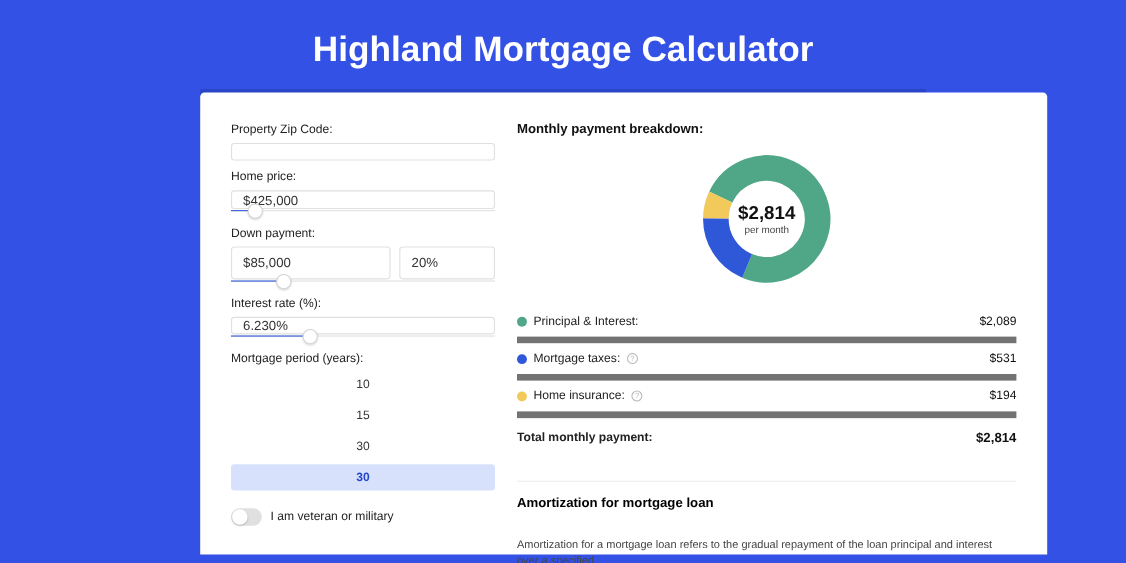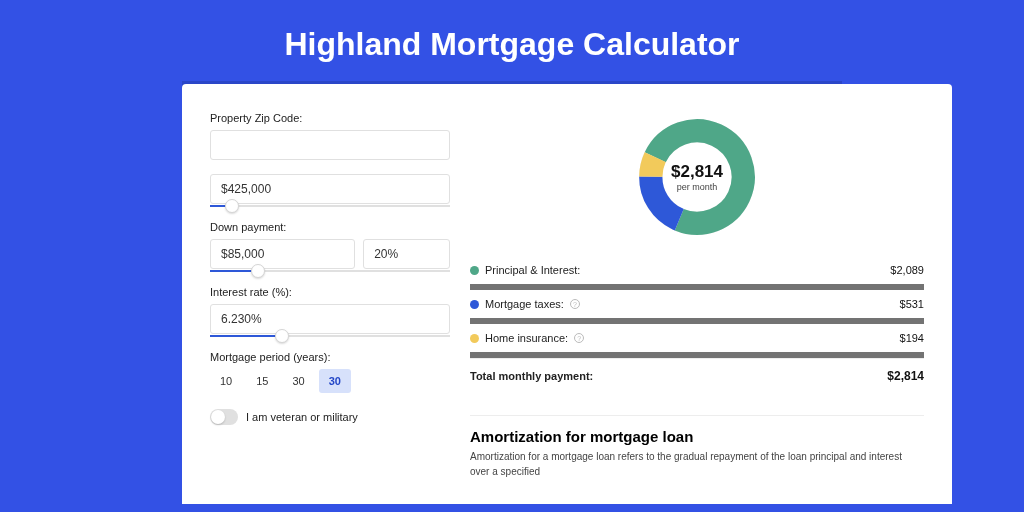--- a/index.html
+++ b/index.html
@@ -80,21 +80,21 @@
   background: #fff;
   border: 1px solid #d5d5d5;
   border-radius: 50%;
   top: -6px;
   box-shadow: 0 1px 2px rgba(0,0,0,.15);
   transform: translateX(-50%);
 }
 .dp-row { display: flex; gap: 8px; }
 .dp-row .text-input:first-child { flex: 1.9; }
 .dp-row .text-input:last-child { flex: 1; }
-.period-row { display: flex; gap: 4px; }
+.period-row { display: flex; gap: 4px; flex-direction: column; }
 .period-btn {
   height: 24px;
   padding: 0 10px;
   font-size: 11px;
   border: none;
   background: transparent;
   border-radius: 3px;
   color: #333;
   cursor: pointer;
   font-weight: 500;
@@ -170,38 +170,39 @@
   display: inline-flex;
   align-items: center; justify-content: center;
   font-size: 7px;
   color: #bbb;
 }
 .amort {
   margin-top: 24px;
   border-top: 1px solid #EDEDED;
   padding-top: 12px;
 }
-.amort-title { font-size: 15px; font-weight: 700; margin-bottom: 4px; }
+.amort-title { font-size: 12px; font-weight: 700; margin-bottom: 24px; }
 .amort-text { font-size: 10px; color: #444; line-height: 1.5; }
 </style>
 </head>
 <body>
 
 <div class="outer">
   <h1 class="page-title">Highland Mortgage Calculator</h1>
   <div class="banner-bg">
     <div class="panel">
 
       <div class="left-col">
 
         <div class="field-label">Property Zip Code:</div>
         <input class="text-input" value="" style="">
 
         <div style="height:14px"></div>
 
+        <div class="field-label">Home price:</div>
         <input class="text-input" value="$425,000" style="">
         <div class="slider-track">
           <div class="slider-fill" style="width:9%"></div>
           <div class="slider-thumb" style="left:9%"></div>
         </div>
 
         <div class="field-label">Down payment:</div>
         <div class="dp-row">
           <input class="text-input" value="$85,000" style="">
           <input class="text-input" value="20%" style="">
@@ -228,20 +229,21 @@
 
         <div class="veteran-row">
           <div class="toggle">
             <div class="toggle-knob"></div>
           </div>
           <span class="veteran-label">I am veteran or military</span>
         </div>
       </div>
 
       <div class="right-col">
+        <div class="section-title">Monthly payment breakdown:</div>
 
         <div class="donut-wrap">
           <div class="donut">
             <svg viewBox="0 0 42 42">
 
               <circle cx="21" cy="21" r="15.9155" fill="none" stroke="#eee" stroke-width="8"></circle>
 
               <g>
                   <circle cx="21" cy="21" r="15.9155" fill="none" stroke="#4FA788" stroke-width="8" stroke-dasharray="74.23596304193319 25.76403695806681" stroke-dashoffset="25" transform="rotate(-65 21 21)"></circle>
                   <circle cx="21" cy="21" r="15.9155" fill="none" stroke="#2E58D8" stroke-width="8" stroke-dasharray="18.86993603411514 81.13006396588486" stroke-dashoffset="-49.23596304193319" transform="rotate(-65 21 21)"></circle>

